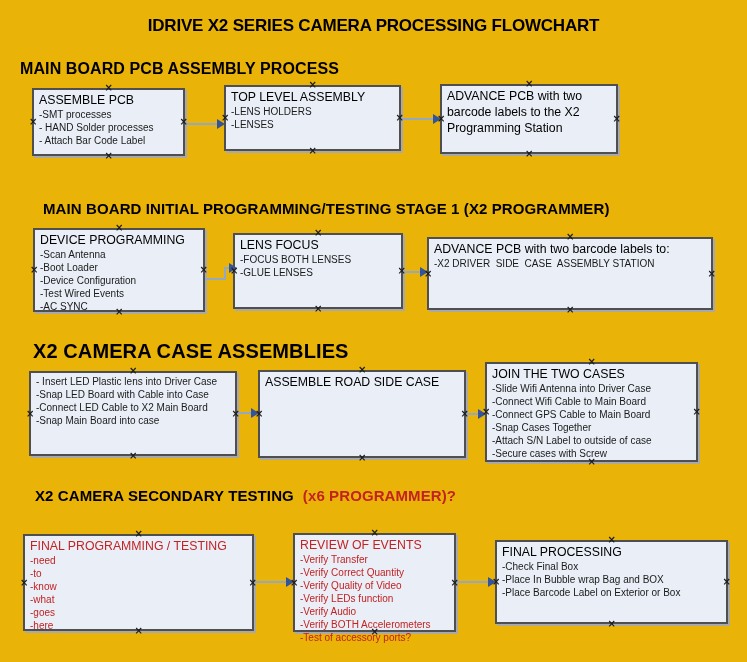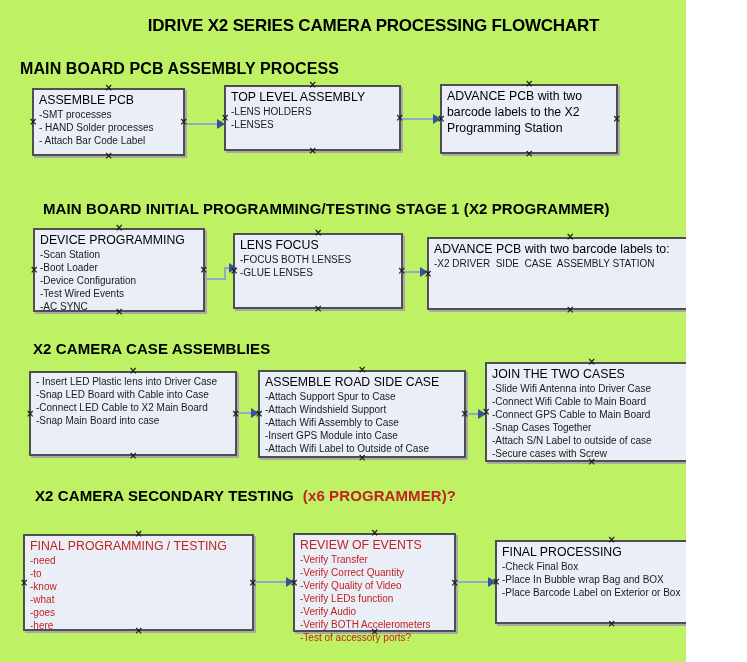--- a/index.html
+++ b/index.html
@@ -1,17 +1,17 @@
 <!DOCTYPE html>
 <html style="--box_fill: #e9eef7; --box_border: #4f4f4f; --shadow: #a9a9a9; --red: #c32222; --connector: #93a7c6; --arrowhead: #33549b;"><head>
 <meta charset="utf-8">
 <style>
   html,body{margin:0;padding:0;background:#ffffff;}
   .page{
-    position:relative; width:686px; height:662px; background:#bef264;
+    position:relative; width:747px; height:662px; background:#eab308;
     font-family:"Liberation Sans","DejaVu Sans",sans-serif; color:#111;
     overflow:hidden;
   }
   .chart-title{
     position:absolute; top:16px; left:0; width:747px; text-align:center;
     font-size:17px; font-weight:bold; letter-spacing:-0.2px; color:#000;
   }
   .section-heading{
     position:absolute; font-size:15px; font-weight:bold; color:#000;
     letter-spacing:0.1px; white-space:nowrap;
@@ -87,21 +87,21 @@
     </div>
 
   <div class="conn arrow" style="left:185px; top:123px; width:32px;"></div>
   <div class="conn arrow" style="left:401px; top:118px; width:32px;"></div>
 
   <div class="section-heading" style="left:43px; top:200px;">MAIN BOARD INITIAL PROGRAMMING/TESTING STAGE 1 (X2 PROGRAMMER)</div>
 
   <div class="box" style="left:33px; top:228px; width:172px; height:84px;">
     <div class="box-title">DEVICE PROGRAMMING</div>
     <div class="box-items">
-        <div class="item">-Scan Station</div>
+        <div class="item">-Scan Antenna</div>
         <div class="item">-Boot Loader</div>
         <div class="item">-Device Configuration</div>
         <div class="item">-Test Wired Events</div>
         <div class="item">-AC SYNC</div>
       </div>
   <span class="anchor t">×</span>
       <span class="anchor b">×</span>
       <span class="anchor l">×</span>
       <span class="anchor r">×</span>
     </div>
@@ -127,44 +127,37 @@
       <span class="anchor b">×</span>
       <span class="anchor l">×</span>
       <span class="anchor r">×</span>
     </div>
 
   <div class="conn" style="left:205px; top:278px; width:21px;"></div>
   <div class="conn-v" style="left:224px; top:268px; height:12px;"></div>
   <div class="conn arrow" style="left:224px; top:267px; width:5px;"></div>
   <div class="conn arrow" style="left:403px; top:271px; width:17px;"></div>
 
-  <div class="section-heading" style="left:33px; top:340px; font-size:15px;">X2 CAMERA CASE ASSEMBLIES</div>
+  <div class="section-heading" style="left:33px; top:340px; font-size:20px;">X2 CAMERA CASE ASSEMBLIES</div>
 
   <div class="box" style="left:29px; top:371px; width:208px; height:85px;">
     <div class="box-items">
         <div class="item">- Insert LED Plastic lens into Driver Case</div>
         <div class="item">-Snap LED Board with Cable into Case</div>
         <div class="item">-Connect LED Cable to X2 Main Board</div>
         <div class="item">-Snap Main Board into case</div>
       </div>
   <span class="anchor t">×</span>
       <span class="anchor b">×</span>
       <span class="anchor l">×</span>
       <span class="anchor r">×</span>
     </div>
 
   <div class="box" style="left:258px; top:370px; width:208px; height:88px;">
     <div class="box-title">ASSEMBLE ROAD SIDE CASE</div>
-    <div class="box-items">
-        <div class="item">-Attach Support Spur to Case</div>
-        <div class="item">-Attach Windshield Support</div>
-        <div class="item">-Attach Wifi Assembly to Case</div>
-        <div class="item">-Insert GPS Module into Case</div>
-        <div class="item">-Attach Wifi Label to Outside of Case</div>
-      </div>
   <span class="anchor t">×</span>
       <span class="anchor b">×</span>
       <span class="anchor l">×</span>
       <span class="anchor r">×</span>
     </div>
 
   <div class="box" style="left:485px; top:362px; width:213px; height:100px;">
     <div class="box-title">JOIN THE TWO CASES</div>
     <div class="box-items">
         <div class="item">-Slide Wifi Antenna into Driver Case</div>

